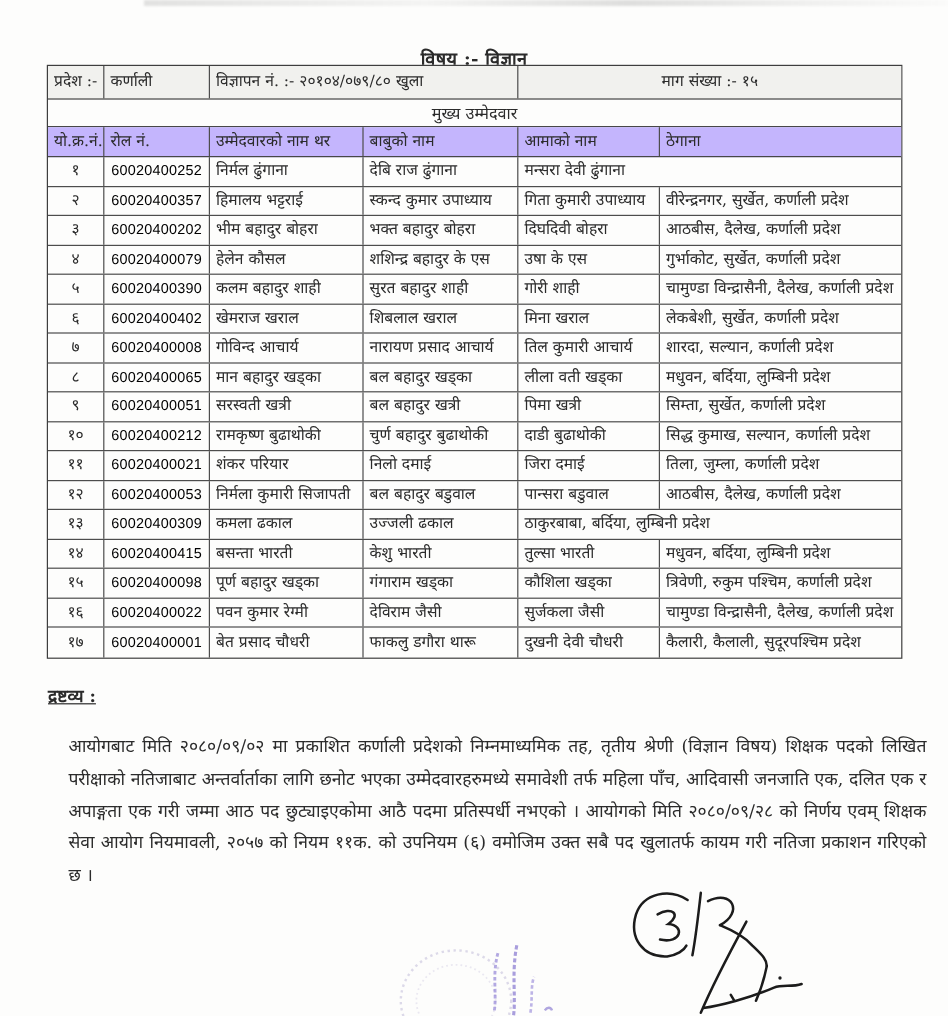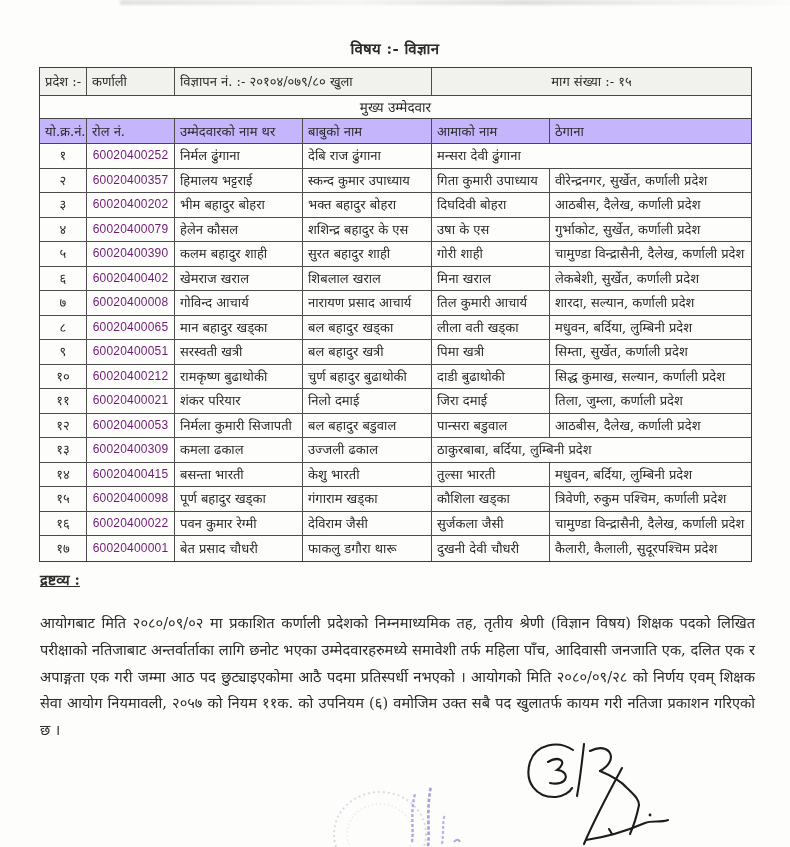--- a/index.html
+++ b/index.html
@@ -22,21 +22,21 @@
       rgba(210,210,210,0.05));
     filter:blur(1px);
   }
   .subject-title{
     position:absolute;top:38px;left:0;width:100%;
     text-align:center;font-size:15px;font-weight:bold;
     letter-spacing:.3px;
   }
   
   .doc-table{
-    position:absolute;left:39px;top:67px;width:713px;
+    position:absolute;left:39px;top:54px;width:713px;
     border:1.4px solid #3e3e3e;
     box-sizing:border-box;
     background:#fdfdfc;
   }
   .row{display:grid;box-sizing:border-box;}
   .info-row{
     grid-template-columns:47px 88px 257px auto;
     height:28px;border-bottom:1px solid #474747;
     background:#f1f1ee;
   }
@@ -63,32 +63,32 @@
     box-sizing:border-box;
     padding:0 5px;
     overflow:visible;white-space:nowrap;
     font-size:13px;line-height:23px;
     display:flex;align-items:center;
   }
   .cell:last-child,.td:last-child{border-right:none;}
   .td.c0{justify-content:center;padding:0 2px;}
   .td.c1{
     font-family:"Liberation Sans","DejaVu Sans",sans-serif;
-    font-size:12px;color:#701a75;justify-content:center;
+    font-size:12px;color:#000000;justify-content:center;
     letter-spacing:.2px;
   }
   .info-row .cell.demand{justify-content:center;}
   
   .note-heading{
     position:absolute;left:40px;top:569px;
     font-size:14.5px;font-weight:bold;
     text-decoration:underline;
   }
   .note-body{
-    position:absolute;left:40px;top:610px;width:715px;
+    position:absolute;left:57px;top:610px;width:715px;
     font-size:14.6px;line-height:26.8px;
     text-align:justify;
   }
   
   .stamp{position:absolute;left:330px;top:772px;width:160px;height:75px;}
   .signature{position:absolute;left:498px;top:726px;width:210px;height:121px;}
 </style>
 </head>
 <body>
 

